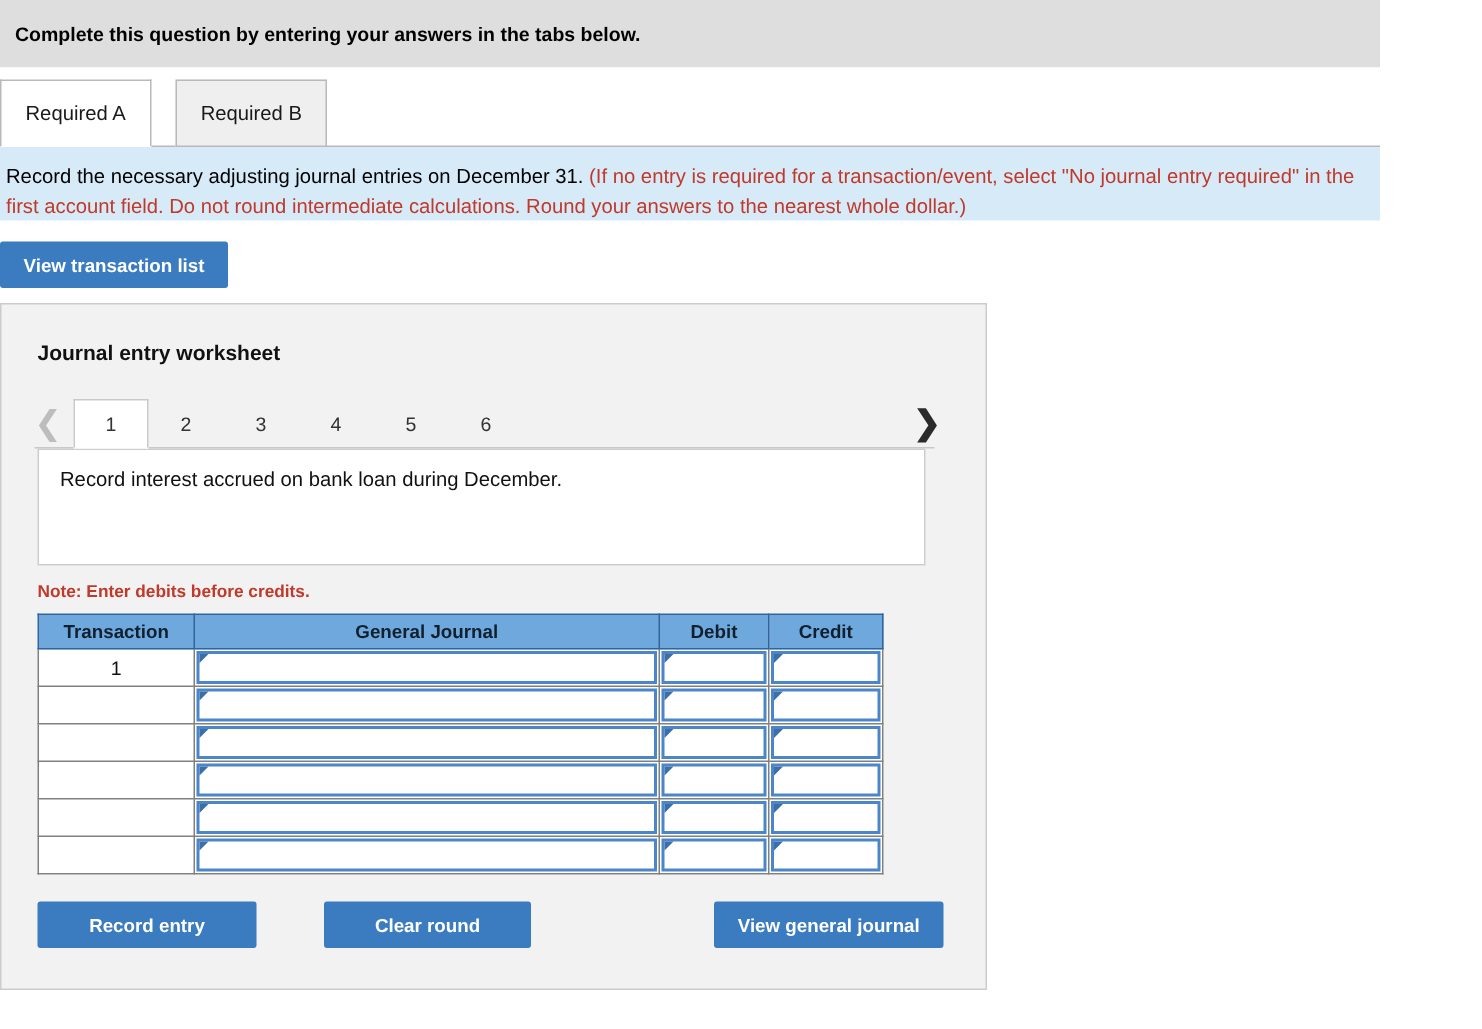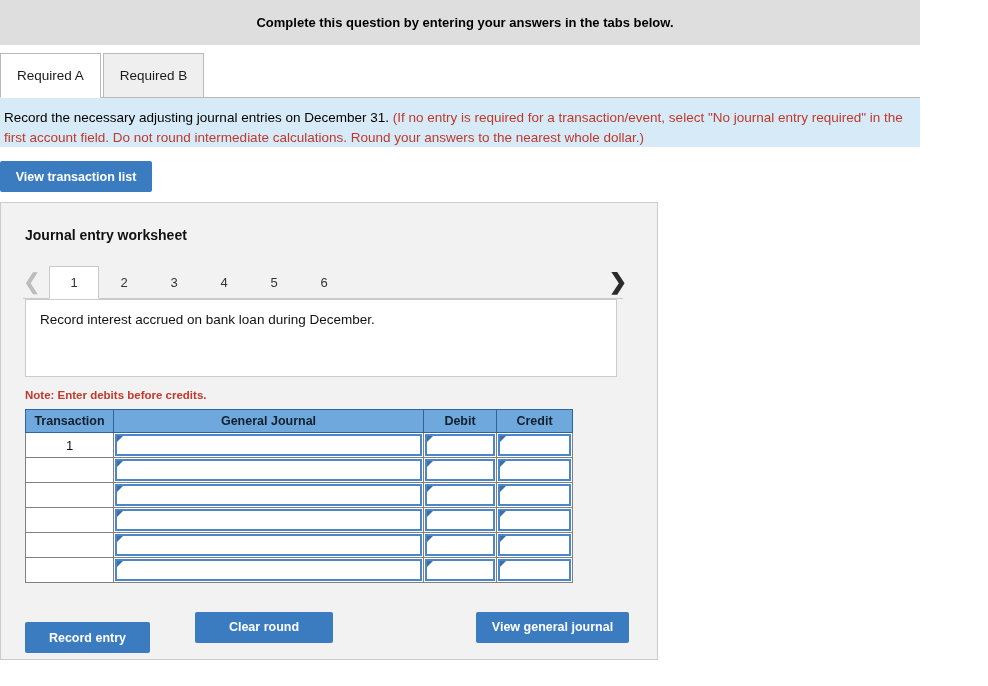--- a/index.html
+++ b/index.html
@@ -14,37 +14,37 @@
   }
 
   
   .top-bar {
     width: 920px;
     height: 45px;
     background: #dedede;
     display: flex;
     align-items: center;
     padding-left: 10px;
-    justify-content: center;
   }
   .top-bar-text {
     font-size: 13px;
     font-weight: bold;
     color: #000000;
   }
 
   
   .tab-strip {
     position: relative;
     width: 920px;
     height: 53px;
     background: #ffffff;
     padding-left: 0px;
     display: flex;
     align-items: flex-end;
+    gap: 14px;
   }
   .tab-strip::after {
     content: "";
     position: absolute;
     left: 0; right: 0; bottom: 0;
     height: 1px;
     background: #b9b9b9;
     z-index: 0;
   }
   .tab {
@@ -203,21 +203,21 @@
     font-weight: bold;
     height: 23px;
     padding: 0;
   }
   .jtable td {
     border: 1px solid #808080;
     height: 24px;
     padding: 0;
     background: #ffffff;
   }
-  .col-txn { width: 88px; }
+  .col-txn { width: 104px; }
   .col-gj  { width: 310px; }
   .col-deb { width: 73px; }
   .col-cre { width: 76px; }
   .txn-cell {
     text-align: center;
     font-size: 13px;
     color: #111111;
   }
   .cell-input {
     position: relative;
@@ -238,21 +238,21 @@
     height: 0;
   }
 
   
   .ws-footer {
     margin: 18px 0 0 24px;
     width: 604px;
     display: flex;
     align-items: center;
   }
-  .btn-record { width: 125px; height: 31px; margin-top: 21px; }
+  .btn-record { width: 146px; height: 31px; }
   .btn-clear  { width: 138px; height: 31px; margin-left: 45px; }
   .btn-vgj    { width: 153px; height: 31px; margin-left: auto; }
 </style>
 </head>
 <body>
 
 <div class="top-bar">
   <span class="top-bar-text">Complete this question by entering your answers in the tabs below.</span>
 </div>
 

